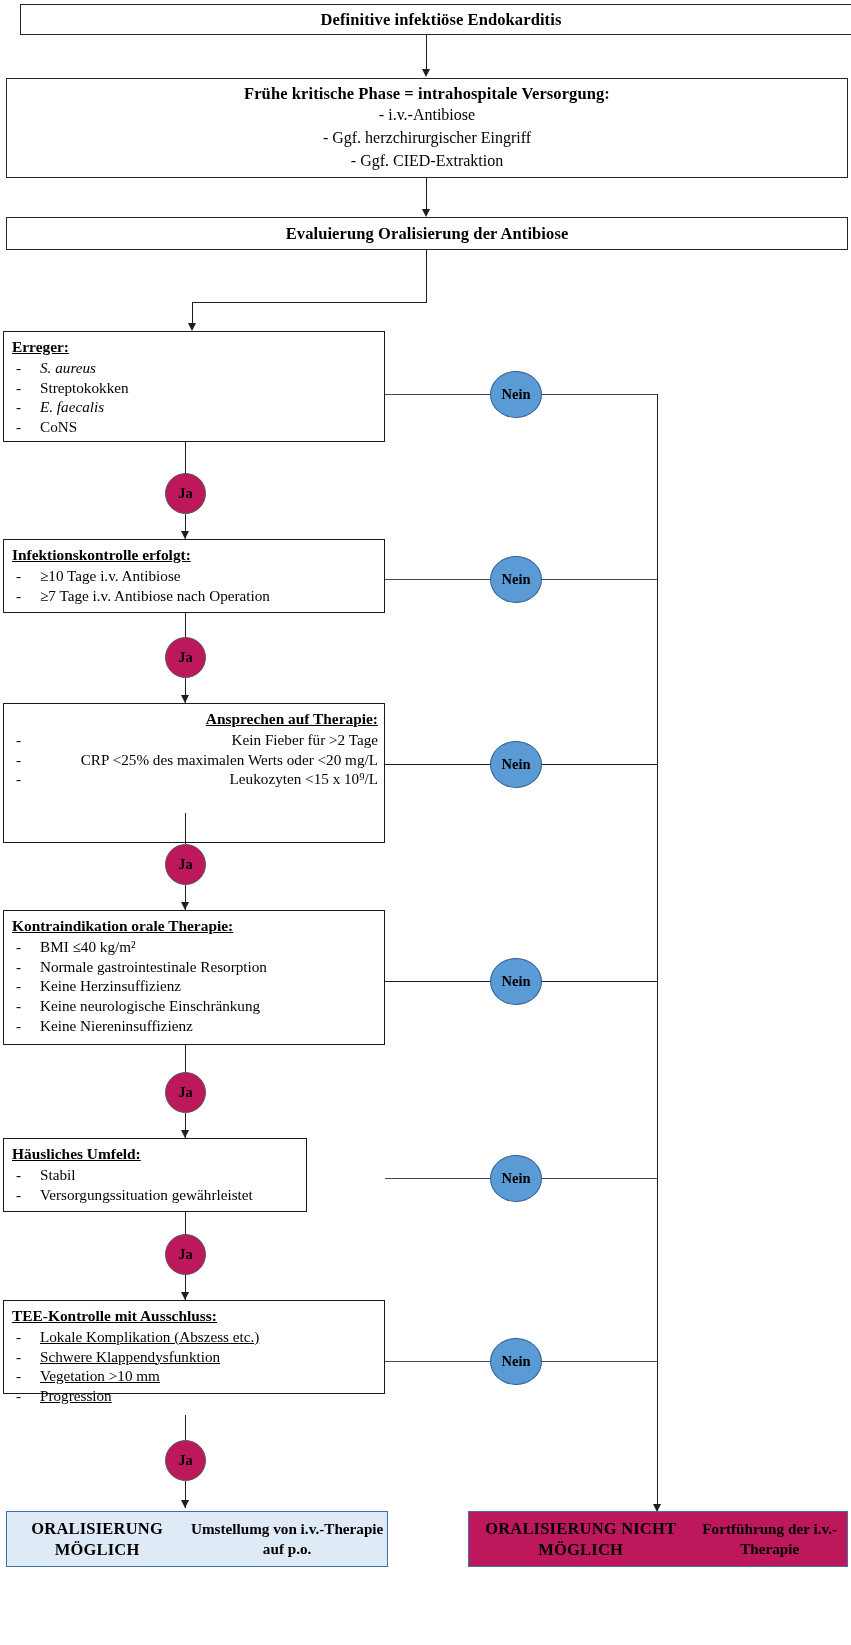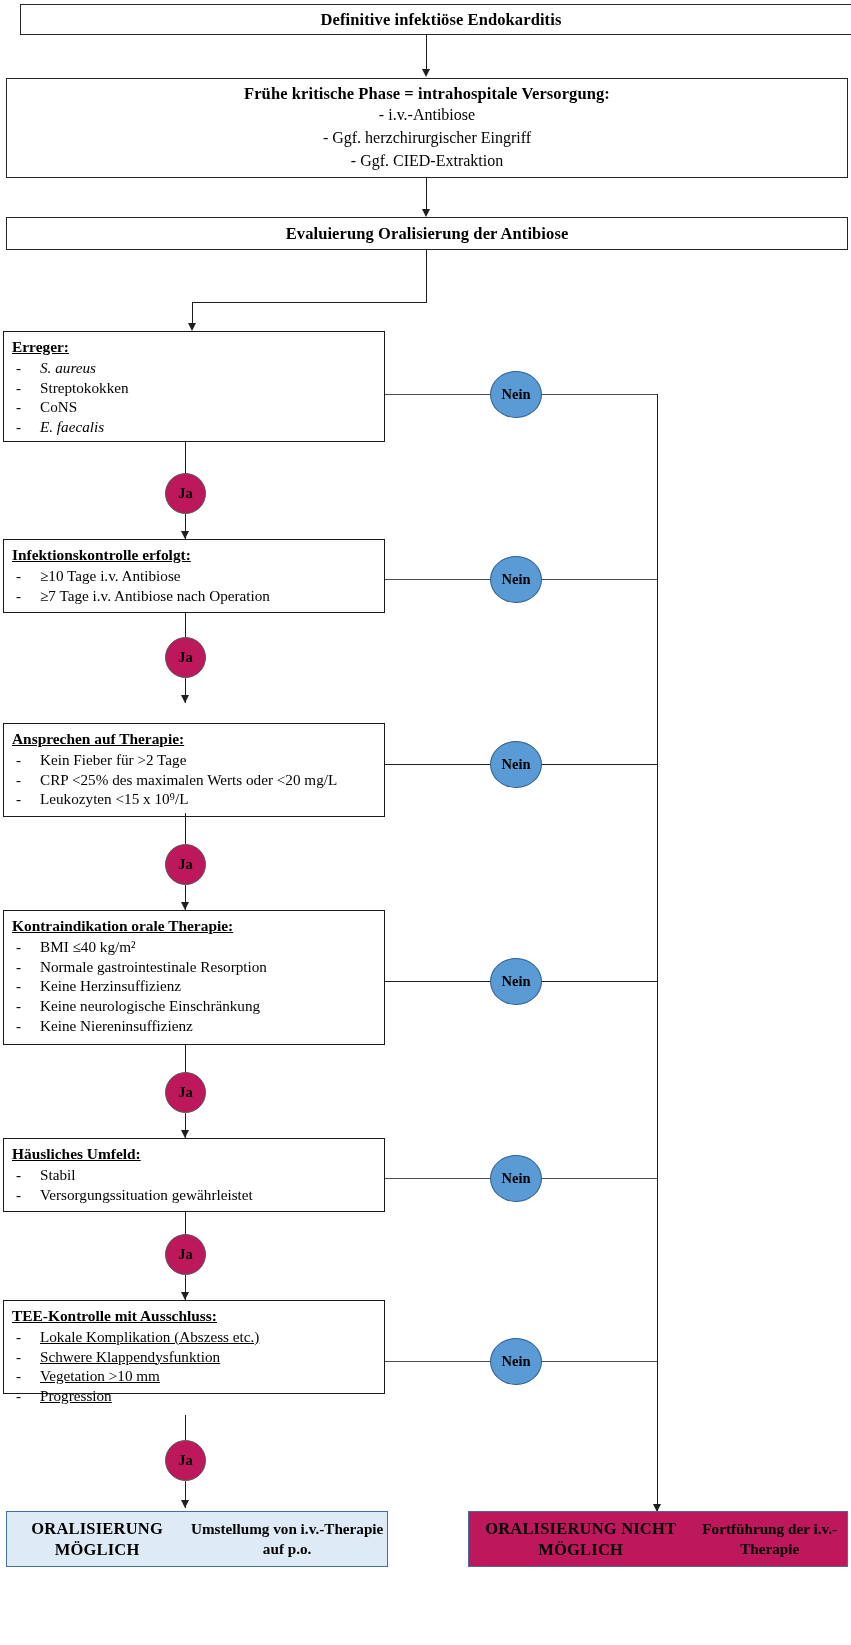--- a/index.html
+++ b/index.html
@@ -177,22 +177,22 @@
   <div class="vline" style="left:426px; top:250px; height:53px;"></div>
   <div class="hline dark" style="left:192px; top:302px; width:235px;"></div>
   <div class="vline" style="left:192px; top:302px; height:26px;"></div>
   <div class="arrow-head" style="left:188px; top:323px;"></div>
 
   <div class="box crit-box" style="left:3px; top:331px; width:382px; height:111px;">
     <div class="crit-title">Erreger:</div>
     <ul class="crit-list">
       <li><span class="it">S. aureus</span></li>
       <li>Streptokokken</li>
+      <li><span class="it">E. faecalis</span></li>
       <li>CoNS</li>
-      <li><span class="it">E. faecalis</span></li>
     </ul>
   </div>
 
   <div class="hline" style="left:385px; top:394px; width:273px;"></div>
   <div class="badge badge-nein" style="left:490px; top:371px; width:52px; height:47px;">Nein</div>
 
   <div class="vline" style="left:185px; top:442px; height:32px;"></div>
   <div class="badge badge-ja" style="left:165px; top:473px; width:41px; height:41px;">Ja</div>
   <div class="vline" style="left:185px; top:514px; height:25px;"></div>
   <div class="arrow-head" style="left:181px; top:531px;"></div>
@@ -204,21 +204,21 @@
       <li>≥7 Tage i.v. Antibiose nach Operation</li>
     </ul>
   </div>
   <div class="hline" style="left:385px; top:579px; width:273px;"></div>
   <div class="badge badge-nein" style="left:490px; top:556px; width:52px; height:47px;">Nein</div>
   <div class="vline" style="left:185px; top:613px; height:24px;"></div>
   <div class="badge badge-ja" style="left:165px; top:637px; width:41px; height:41px;">Ja</div>
   <div class="vline" style="left:185px; top:678px; height:25px;"></div>
   <div class="arrow-head" style="left:181px; top:695px;"></div>
 
-  <div class="box crit-box" style="left:3px; top:723px; width:382px; height:94px;">
+  <div class="box crit-box" style="left:3px; top:703px; width:382px; height:140px;text-align:right;">
     <div class="crit-title">Ansprechen auf Therapie:</div>
     <ul class="crit-list">
       <li>Kein Fieber für &gt;2 Tage</li>
       <li>CRP &lt;25% des maximalen Werts oder &lt;20 mg/L</li>
       <li>Leukozyten &lt;15 x 10⁹/L</li>
     </ul>
   </div>
   <div class="hline dark" style="left:385px; top:764px; width:273px;"></div>
   <div class="badge badge-nein" style="left:490px; top:741px; width:52px; height:47px;">Nein</div>
   <div class="vline" style="left:185px; top:813px; height:31px;"></div>
@@ -236,21 +236,21 @@
       <li>Keine Niereninsuffizienz</li>
     </ul>
   </div>
   <div class="hline dark" style="left:385px; top:981px; width:273px;"></div>
   <div class="badge badge-nein" style="left:490px; top:958px; width:52px; height:47px;">Nein</div>
   <div class="vline" style="left:185px; top:1045px; height:28px;"></div>
   <div class="badge badge-ja" style="left:165px; top:1072px; width:41px; height:41px;">Ja</div>
   <div class="vline" style="left:185px; top:1113px; height:25px;"></div>
   <div class="arrow-head" style="left:181px; top:1130px;"></div>
 
-  <div class="box crit-box" style="left:3px; top:1138px; width:382px; height:74px;">
+  <div class="box crit-box" style="left:3px; top:1138px; width:304px; height:74px;">
     <div class="crit-title">Häusliches Umfeld:</div>
     <ul class="crit-list">
       <li>Stabil</li>
       <li>Versorgungssituation gewährleistet</li>
     </ul>
   </div>
   <div class="hline" style="left:385px; top:1178px; width:273px;"></div>
   <div class="badge badge-nein" style="left:490px; top:1155px; width:52px; height:47px;">Nein</div>
   <div class="vline" style="left:185px; top:1212px; height:23px;"></div>
   <div class="badge badge-ja" style="left:165px; top:1234px; width:41px; height:41px;">Ja</div>

